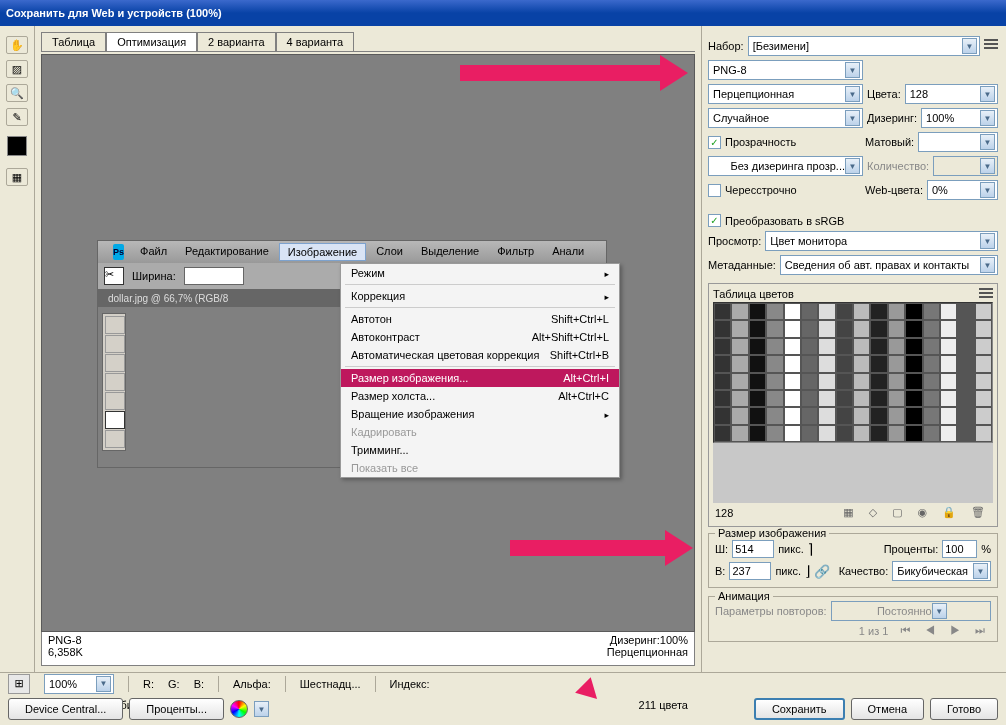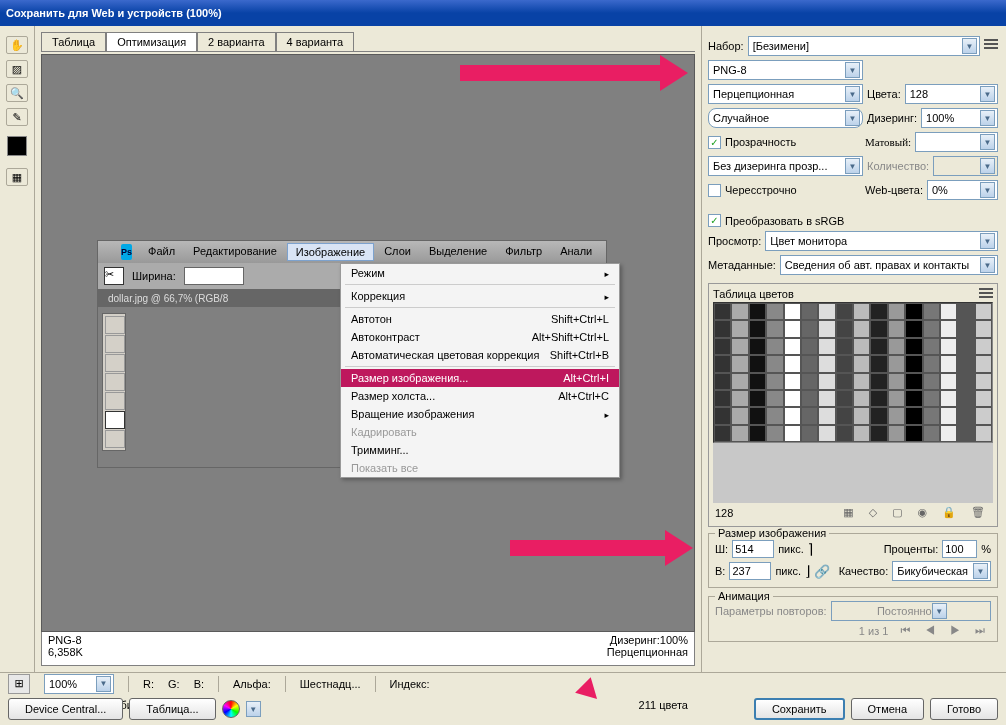--- a/index.html
+++ b/index.html
@@ -8,21 +8,21 @@
 .main { display: flex; height: 646px; }
 .toolbar-left { width: 35px; background: #ece9d8; display: flex; flex-direction: column; align-items: center; padding-top: 10px; gap: 6px; border-right: 1px solid #aca899; }
 .tool-btn { width: 22px; height: 18px; border: 1px solid #aca899; background: #ece9d8; display: flex; align-items: center; justify-content: center; cursor: pointer; border-radius: 2px; }
 .swatch { width: 20px; height: 20px; background: #000; border: 1px solid #888; margin-top: 4px; }
 .center { flex: 1; display: flex; flex-direction: column; background: #ece9d8; padding: 6px; }
 .tabs { display: flex; background: #ece9d8; border-bottom: 1px solid #808080; margin-bottom: 2px; }
 .tab { padding: 3px 10px; border: 1px solid #808080; border-bottom: none; background: #ece9d8; margin-right: 0; cursor: pointer; }
 .tab.active { background: #fff; }
 .canvas { flex: 1; background: #808080; position: relative; border: 1px solid #5a5a5a; }
 .ps-window { position: absolute; left: 55px; top: 185px; width: 510px; background: #b8b8b8; border: 1px solid #666; }
-.ps-header { height: 22px; background: linear-gradient(#b8b8b8, #999); display: flex; align-items: center; padding: 0 23px; }
+.ps-header { height: 22px; background: linear-gradient(#b8b8b8, #999); display: flex; align-items: center; padding: 0 15px; }
 .ps-logo { width: 18px; height: 16px; background: #00a8e6; border-radius: 2px; display: flex; align-items: center; justify-content: center; font-size: 9px; color: #003; font-weight: bold; margin-right: 8px; }
 .ps-menu { display: flex; gap: 2px; }
 .ps-menu-item { padding: 2px 8px; cursor: pointer; }
 .ps-menu-item.hl { background: #d9e4f5; border: 1px solid #7da2ce; }
 .ps-toolbar { height: 26px; background: #ababab; display: flex; align-items: center; gap: 8px; padding: 0 6px; }
 .ps-label { font-size: 11px; }
 .ps-input { width: 60px; height: 18px; background: #fff; border: 1px solid #666; padding: 0 2px; }
 .ps-doctab { height: 18px; background: #666; color: #ddd; display: flex; align-items: center; padding: 0 10px; font-size: 10px; }
 .ps-body { height: 160px; background: #808080; position: relative; }
 .ps-tools { position: absolute; left: 4px; top: 6px; width: 24px; background: #d4d0c8; border: 1px solid #666; display: flex; flex-direction: column; gap: 1px; padding: 2px; }
@@ -213,41 +213,41 @@
           <span>Перцепционная</span>
           <div class="select-btn">▼</div>
         </div>
       <span class="row-label2" style="margin-left:auto;">Цвета:</span>
       <div class="select small-sel">
           <span>128</span>
           <div class="select-btn">▼</div>
         </div>
     </div>
     <div class="row">
-      <div class="select" style="flex:0 0 155px;border-radius:8px;">
+      <div class="select" style="flex:0 0 155px;">
           <span>Случайное</span>
           <div class="select-btn">▼</div>
         </div>
       <span class="row-label2" style="margin-left:auto;">Дизеринг:</span>
       <div class="select small-sel">
           <span>100%</span>
           <div class="select-btn">▼</div>
         </div>
     </div>
     <div class="row">
       <div class="checkbox">✓</div>
       <span style="flex:0 0 136px;">Прозрачность</span>
-      <span class="row-label2" style="margin-left:auto;font-family:Liberation Serif, serif;">Матовый:</span>
+      <span class="row-label2" style="margin-left:auto;">Матовый:</span>
       <div class="select small-sel">
           <span></span>
           <div class="select-btn">▼</div>
         </div>
     </div>
     <div class="row">
-      <div class="select" style="flex:0 0 155px;">
+      <div class="select" style="flex:0 0 155px;justify-content:flex-end;">
           <span>Без дизеринга прозр...</span>
           <div class="select-btn">▼</div>
         </div>
       <span class="row-label2 disabled-text" style="margin-left:auto;">Количество:</span>
       <div class="select small-sel" style="background:#ece9d8;">
           <span></span>
           <div class="select-btn">▼</div>
         </div>
     </div>
     <div class="row">
@@ -481,21 +481,21 @@
   <span>Альфа:</span>
   <div class="bb-sep"></div>
   <span>Шестнадц...</span>
   <div class="bb-sep"></div>
   <span>Индекс:</span>
 </div>
 
 <div class="bottom-bar2">
   <div style="display:flex;gap:6px;align-items:center;">
     <button class="btn">Device Central...</button>
-    <button class="btn">Таблица...</button>
+    <button class="btn">Проценты...</button>
     <div class="preview-wheel"></div>
     <div class="select-btn">▼</div>
   </div>
   <div style="display:flex;gap:6px;">
     <button class="btn primary">Сохранить</button>
     <button class="btn">Отмена</button>
     <button class="btn">Готово</button>
   </div>
 </div>
 

